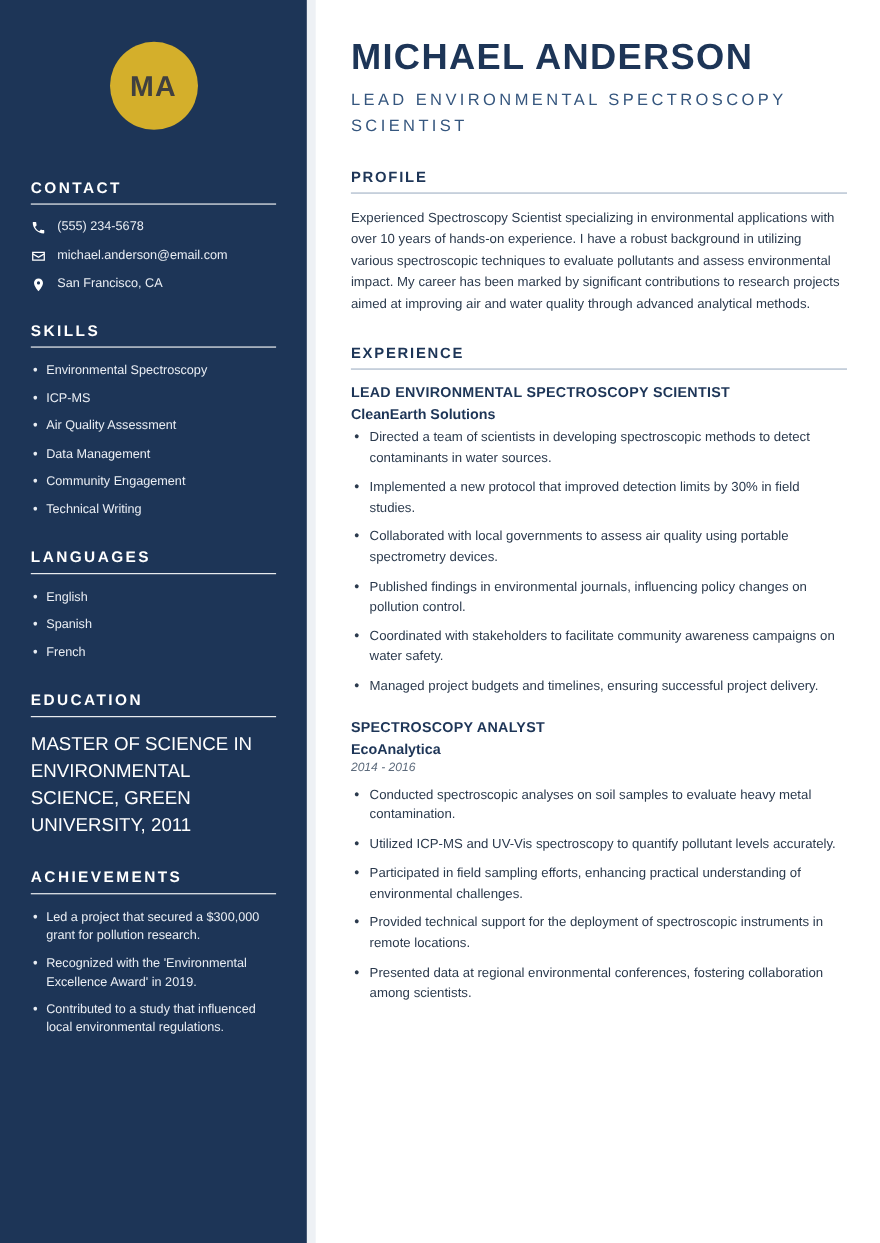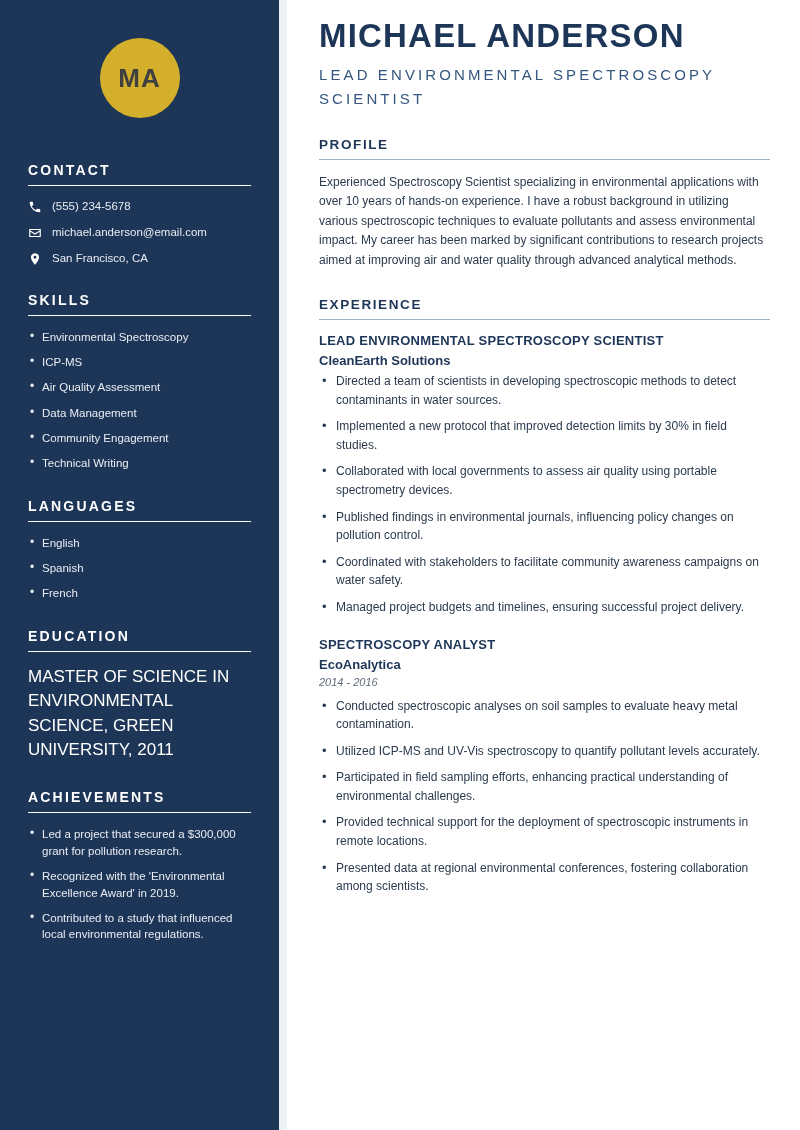--- a/index.html
+++ b/index.html
@@ -104,21 +104,21 @@
   
   .divider {
     width: 8px;
     flex: 0 0 8px;
     background: #eef1f5;
   }
 
   
   .main {
     flex: 1 1 auto;
-    padding: 18px 30px 30px 32px;
+    padding: 34px 30px 30px 32px;
   }
   .name {
     font-size: 33px;
     font-weight: bold;
     letter-spacing: 1.2px;
     color: #1d3557;
     line-height: 1.1;
   }
   .job-title {
     margin-top: 9px;

